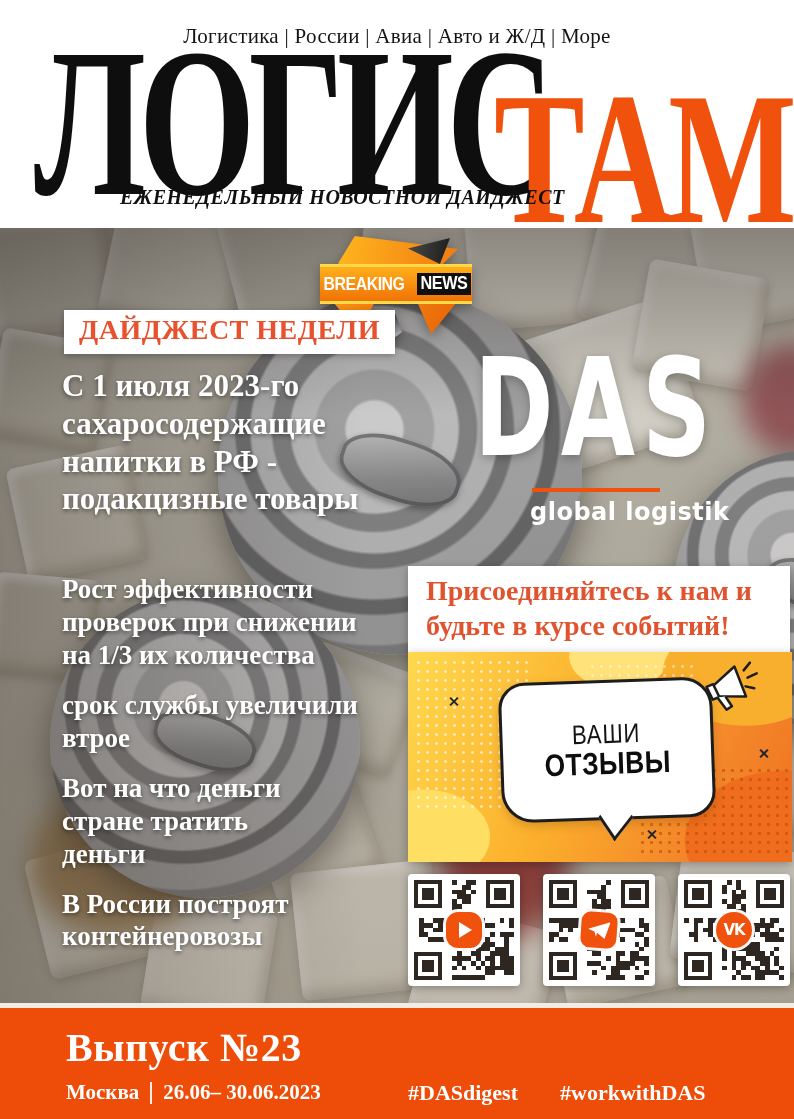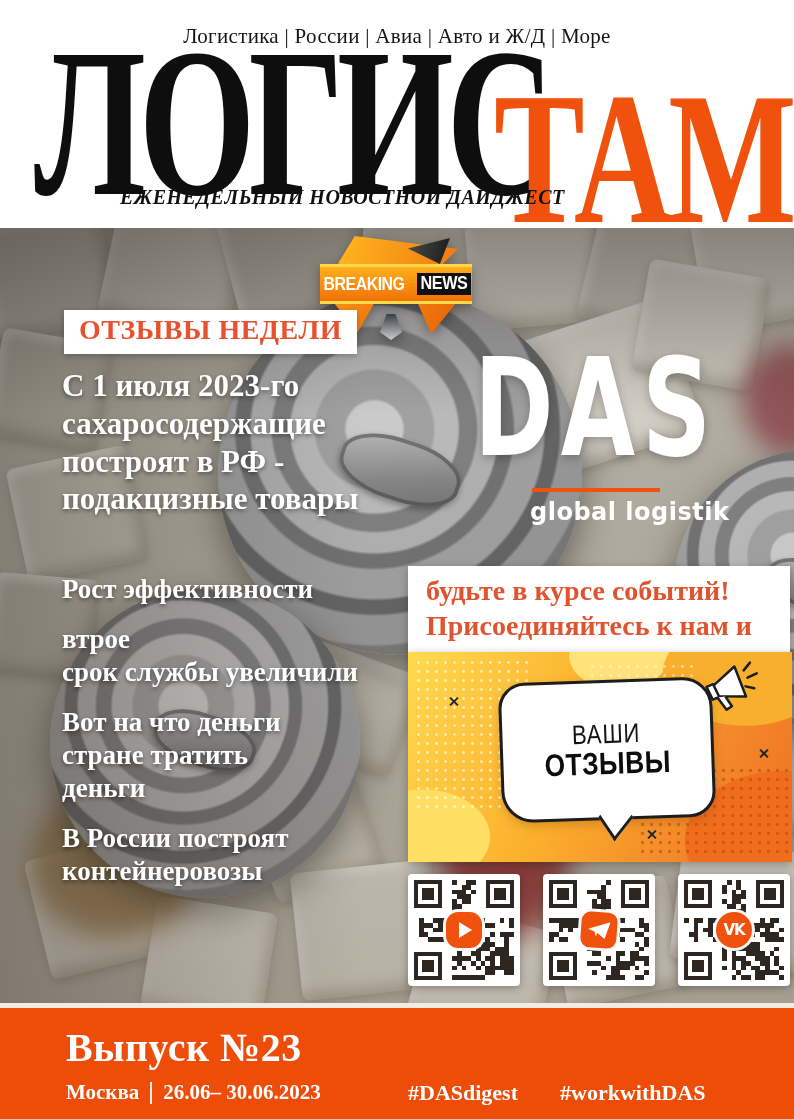--- a/index.html
+++ b/index.html
@@ -187,56 +187,58 @@
       <div class="bn-shape bn4"></div>
       <div class="bn-shape bn2"></div>
       <div class="bn-shape bn3"></div>
       <div class="bn-shape bn5"></div>
       <div class="bn-band">
         <span class="bn-w1">BREAKING</span>
         <span class="bn-w2">NEWS</span>
       </div>
     </div>
 
-    <div class="week-label">ОТЗЫВЫ НЕДЕЛИ</div>
+    <div class="week-label">ДАЙДЖЕСТ НЕДЕЛИ</div>
     <div class="headline">
       <span>С 1 июля 2023-го</span>
       <span>сахаросодержащие</span>
-      <span>построят в РФ -</span>
+      <span>напитки в РФ -</span>
       <span>подакцизные товары</span>
     </div>
 
     <div class="das">
       <p class="das-name">DAS</p>
       <div class="das-line"></div>
       <div class="das-tagline">global logistik</div>
     </div>
 
     <ul class="news-list">
       <li class="news-item">
         <span>Рост эффективности</span>
+        <span>проверок при снижении</span>
+        <span>на 1/3 их количества</span>
       </li>
       <li class="news-item">
+        <span>срок службы увеличили</span>
         <span>втрое</span>
-        <span>срок службы увеличили</span>
       </li>
       <li class="news-item">
         <span>Вот на что деньги</span>
         <span>стране тратить</span>
         <span>деньги</span>
       </li>
       <li class="news-item">
         <span>В России построят</span>
         <span>контейнеровозы</span>
       </li>
     </ul>
 
     <div class="join-box">
+      <span>Присоединяйтесь к нам и</span>
       <span>будьте в курсе событий!</span>
-      <span>Присоединяйтесь к нам и</span>
     </div>
 
     <div class="banner">
       <div class="dots d1"></div>
       <div class="dots d2"></div>
       <div class="dots dark"></div>
       <div class="xmark" style="left:40px;top:44px"></div>
       <div class="xmark" style="left:350px;top:96px"></div>
       <div class="xmark" style="left:238px;bottom:22px"></div>
       <div class="bubble">

